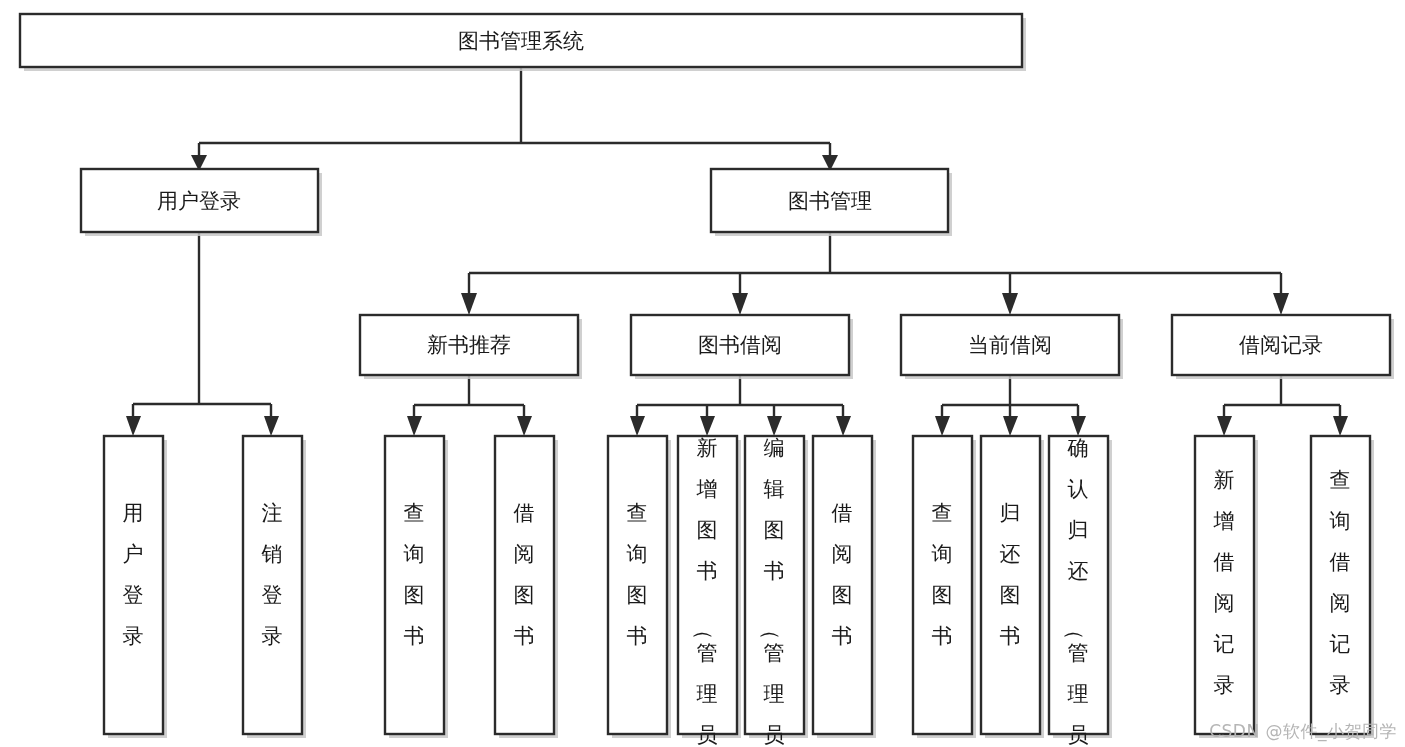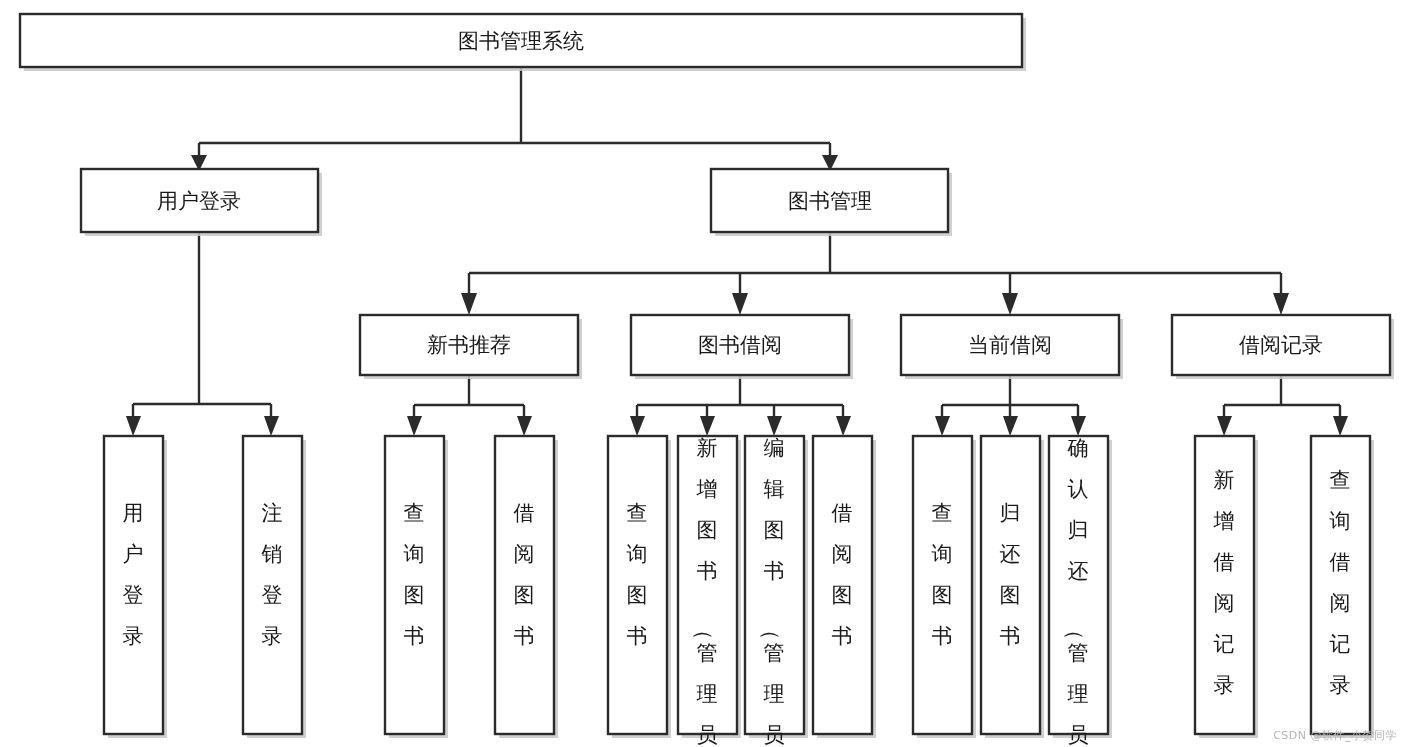--- a/index.html
+++ b/index.html
@@ -54,21 +54,21 @@
     fill: none;
   }
   .arrow-head {
     fill: #2b2b2b;
   }
   .watermark {
     position: absolute;
     right: 8px;
     bottom: 4px;
     color: #b5b5b5;
-    font-size: 11px;
+    font-size: 17px;
     font-family: "DejaVu Sans", "Liberation Sans", sans-serif;
     letter-spacing: 0.5px;
     white-space: nowrap;
     user-select: none;
   }
 </style>
 </head>
 <body>
 
 <div id="diagram-root">

